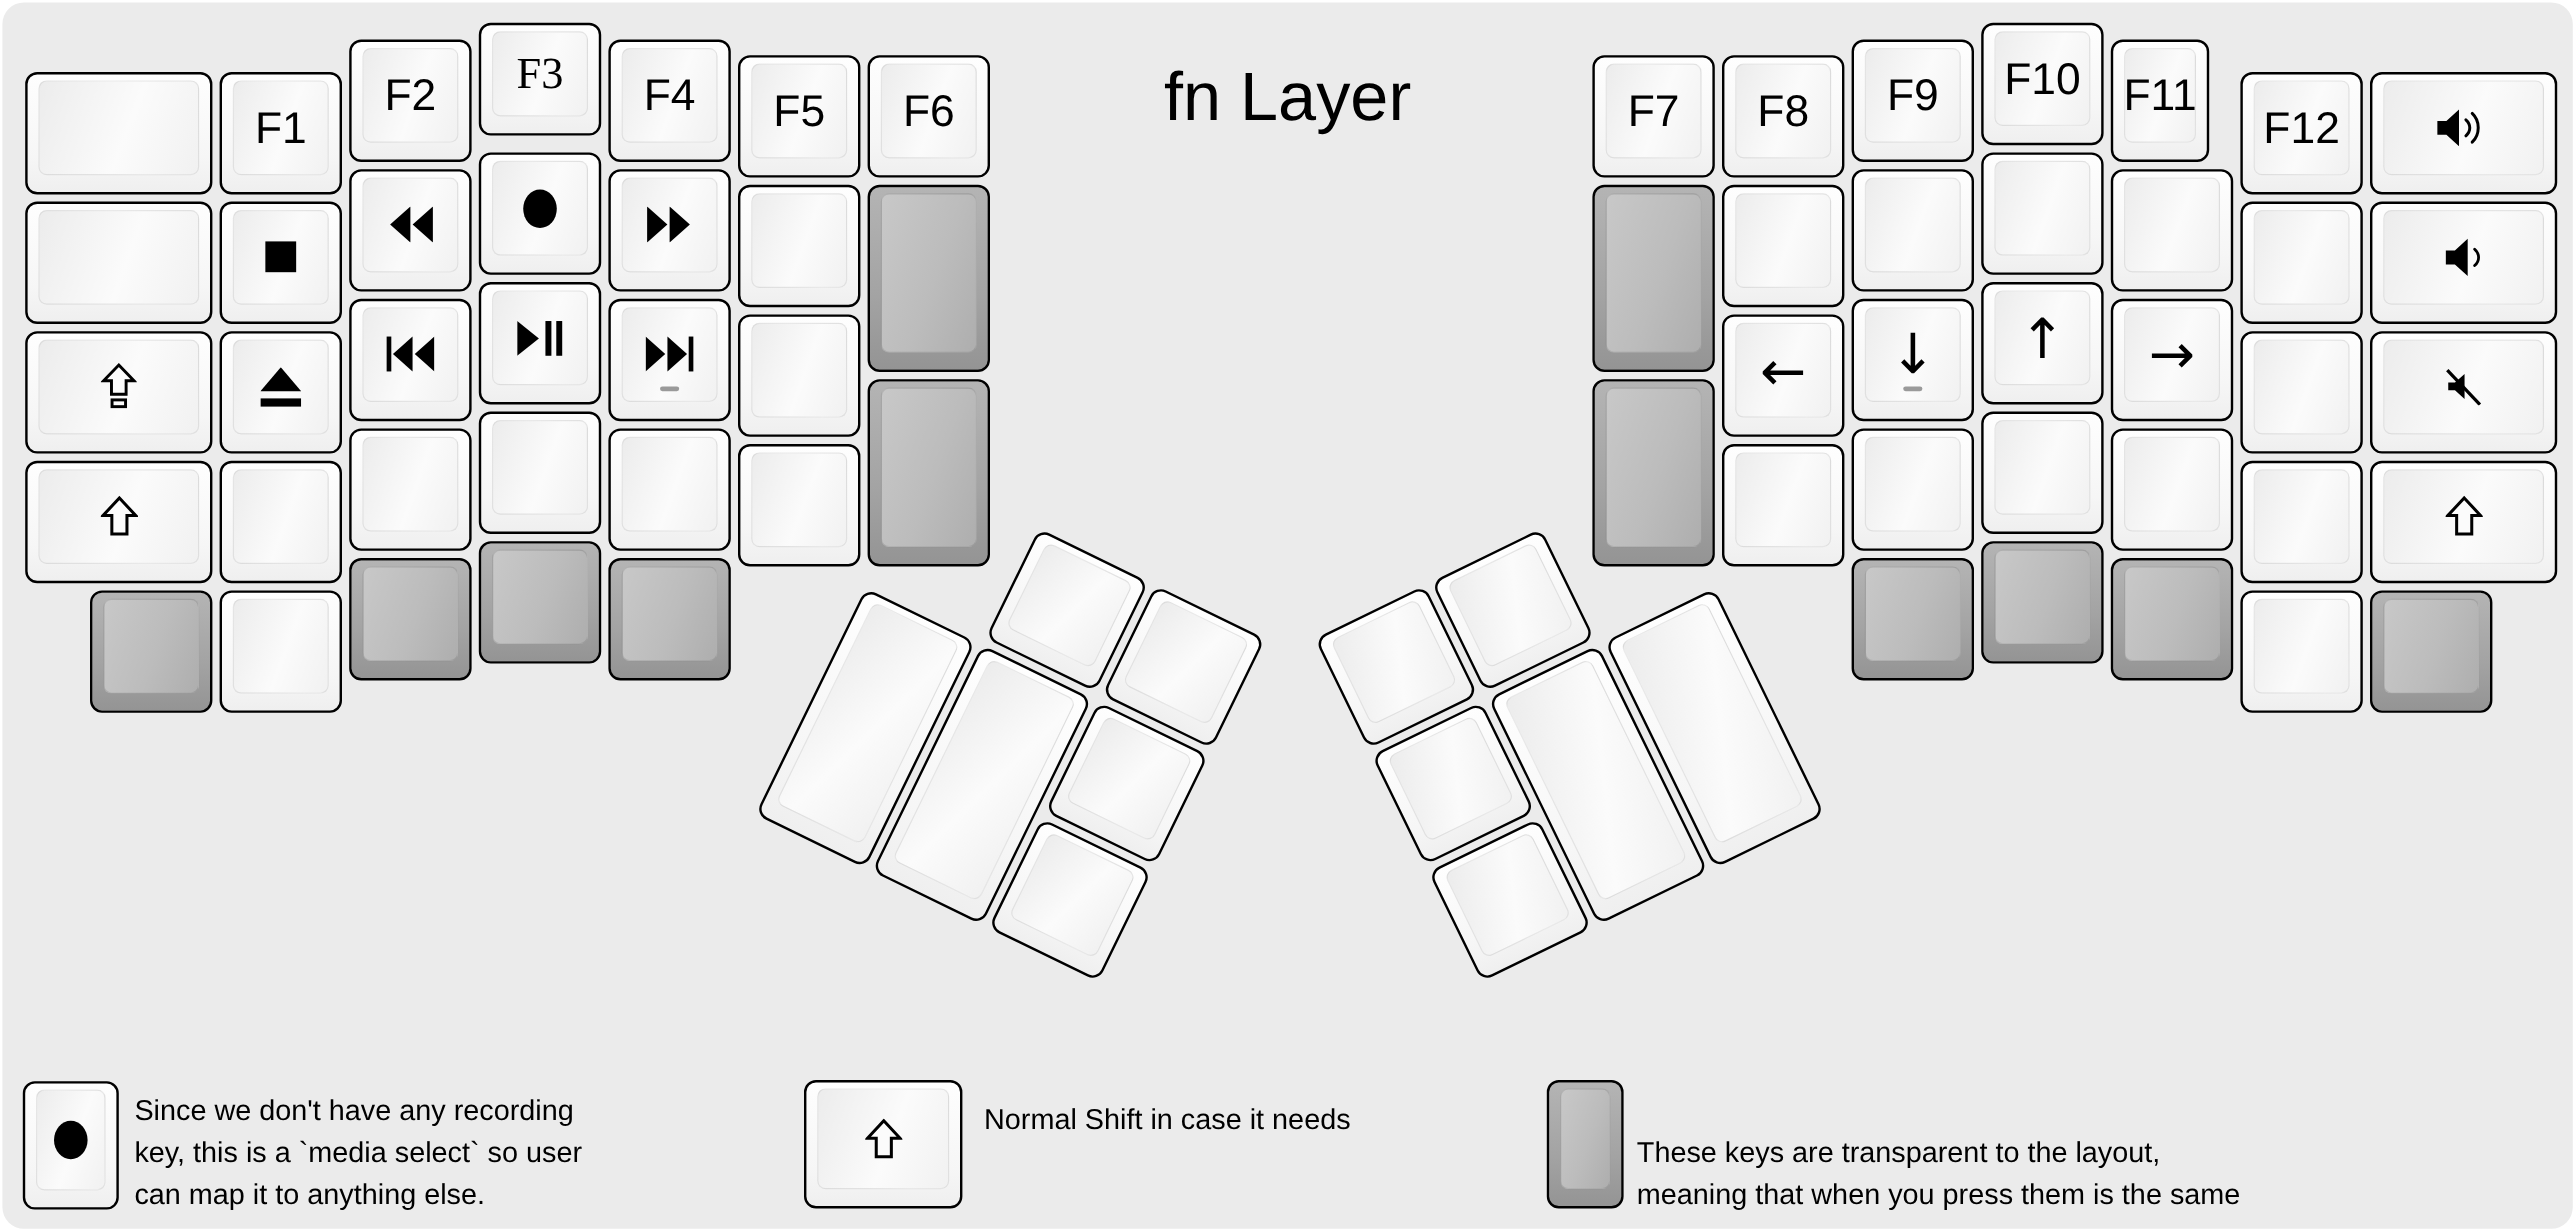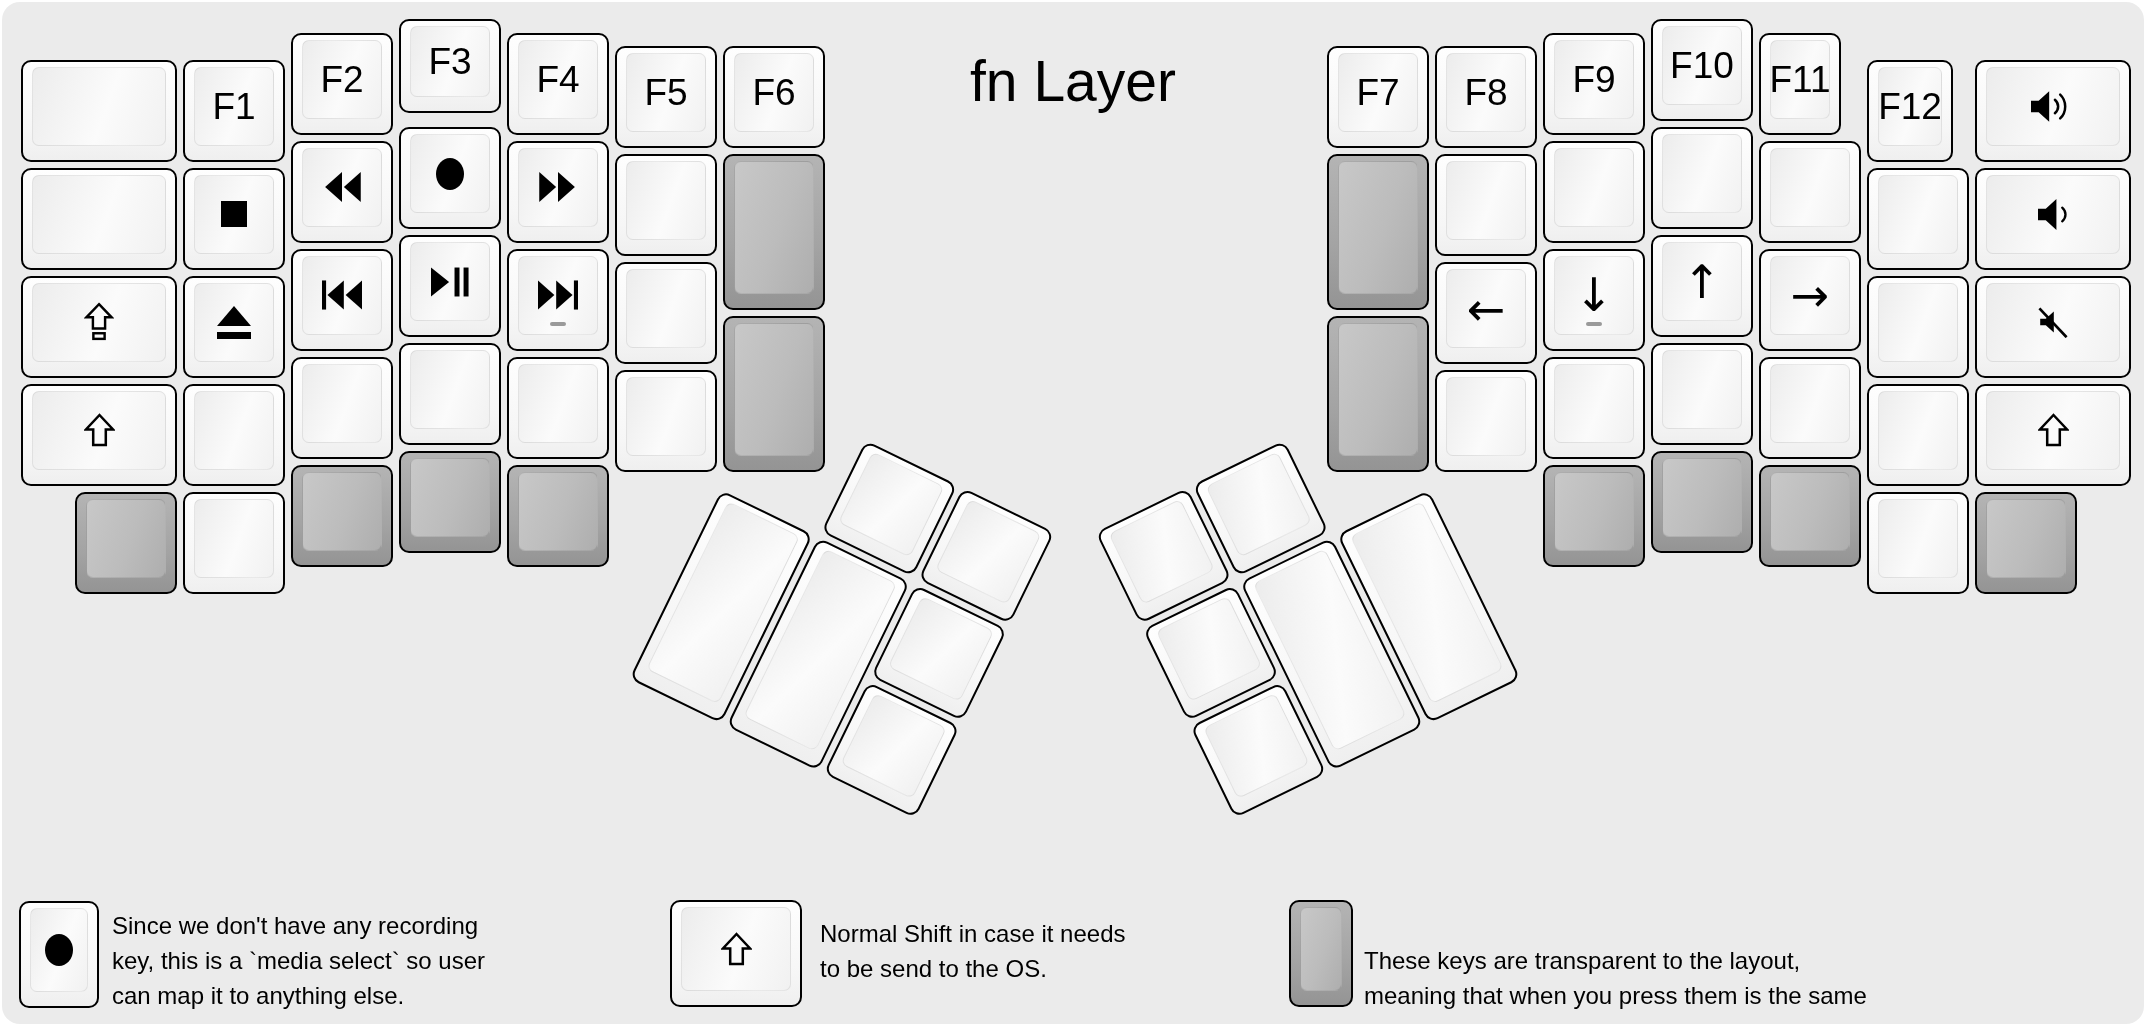--- a/index.html
+++ b/index.html
@@ -115,21 +115,21 @@
             <svg width="40" height="30" viewBox="0 0 44 32">
               <rect width="4.5" height="32"></rect>
               <path d="M24 0 V32 L6 16 Z"></path>
               <path d="M44 0 V32 L26 16 Z"></path>
             </svg>
           </div>
         </div>
         <div class="key white" style="left: 273px; top: 340.5px; width: 102px; height: 102px;">
           <div class="key-top"></div>
         </div>
-        <div class="key white" style="left: 381px; top: 3px; width: 102px; height: 94px;">
+        <div class="key white" style="left: 381px; top: 3px; width: 102px; height: 94px; font-family: Liberation Serif, serif;">
           <div class="key-top">
             <span class="key-label">F3</span>
           </div>
         </div>
         <div class="key white" style="left: 381px; top: 111px; width: 102px; height: 102px;">
           <div class="key-top">
             <svg width="30" height="34" viewBox="0 0 30 34">
               <ellipse cx="15" cy="17" rx="14" ry="16"></ellipse>
             </svg>
           </div>
@@ -303,21 +303,21 @@
           <div class="key-top"></div>
         </div>
         <div class="key white" style="left: 435px; top: 232.5px; width: 102px; height: 102px;">
           <div class="key-top">
             <span class="key-label arrow">→</span>
           </div>
         </div>
         <div class="key white" style="left: 435px; top: 340.5px; width: 102px; height: 102px;">
           <div class="key-top"></div>
         </div>
-        <div class="key white" style="left: 543px; top: 43.5px; width: 86px; height: 102px;">
+        <div class="key white" style="left: 543px; top: 43.5px; width: 102px; height: 102px;">
           <div class="key-top">
             <span class="key-label">F12</span>
           </div>
         </div>
         <div class="key white" style="left: 543px; top: 151.5px; width: 102px; height: 102px;">
           <div class="key-top"></div>
         </div>
         <div class="key white" style="left: 543px; top: 259.5px; width: 102px; height: 102px;">
           <div class="key-top"></div>
         </div>
@@ -395,21 +395,20 @@
     </div>
 
   <div id="legend">
     <div class="legend-text" style="left:110px;top:906px;">
       <div>Since we don't have any recording</div>
       <div>key, this is a `media select` so user</div>
       <div>can map it to anything else.</div>
     </div>
     <div class="legend-text" style="left:818px;top:914px;">
       <div>Normal Shift in case it needs</div>
-      <div>to be send to the OS.</div>
     </div>
     <div class="legend-text" style="left:1362px;top:906px;margin-top:35px;">
       <div>These keys are transparent to the layout,</div>
       <div>meaning that when you press them is the same</div>
     </div>
   <div class="key white" style="left: 17px; top: 899px; width: 80px; height: 107px;">
         <div class="key-top">
           <svg width="30" height="34" viewBox="0 0 30 34">
             <ellipse cx="15" cy="17" rx="14" ry="16"></ellipse>
           </svg>

